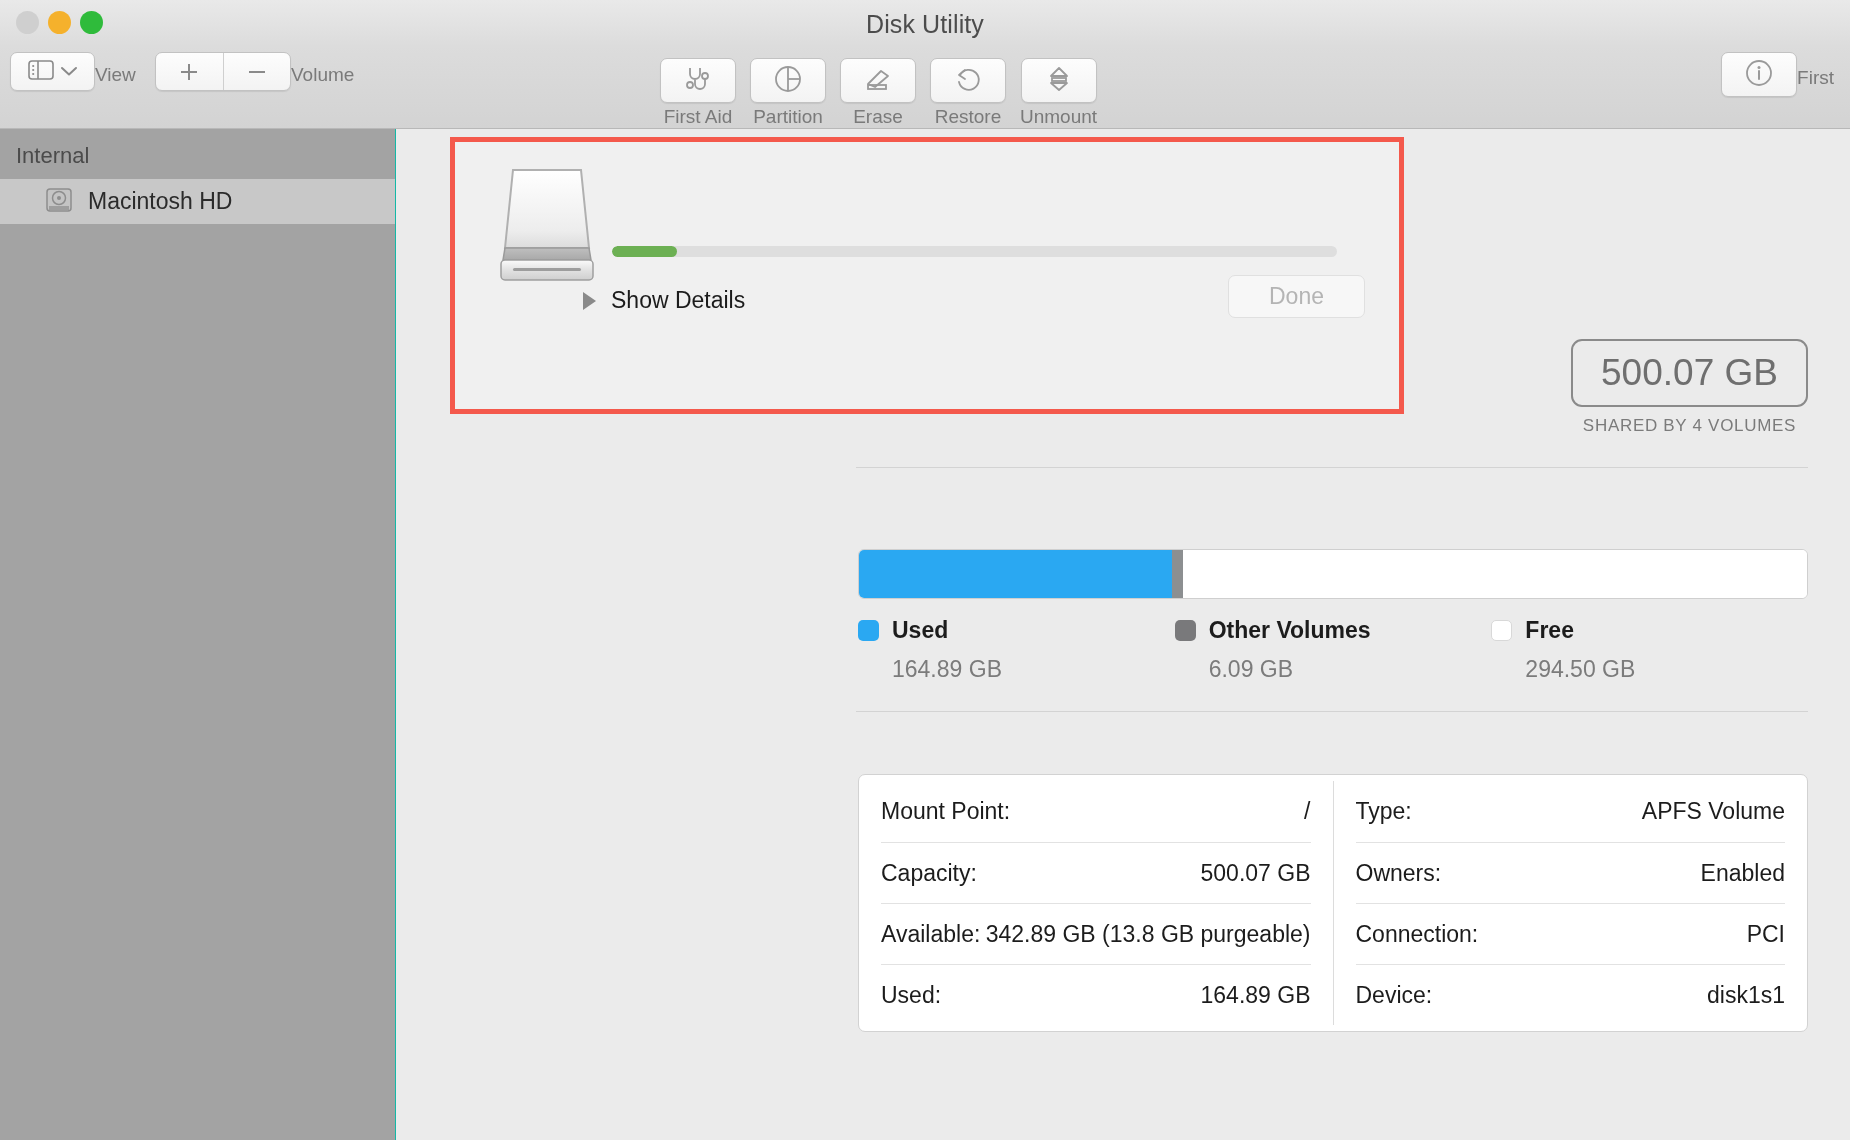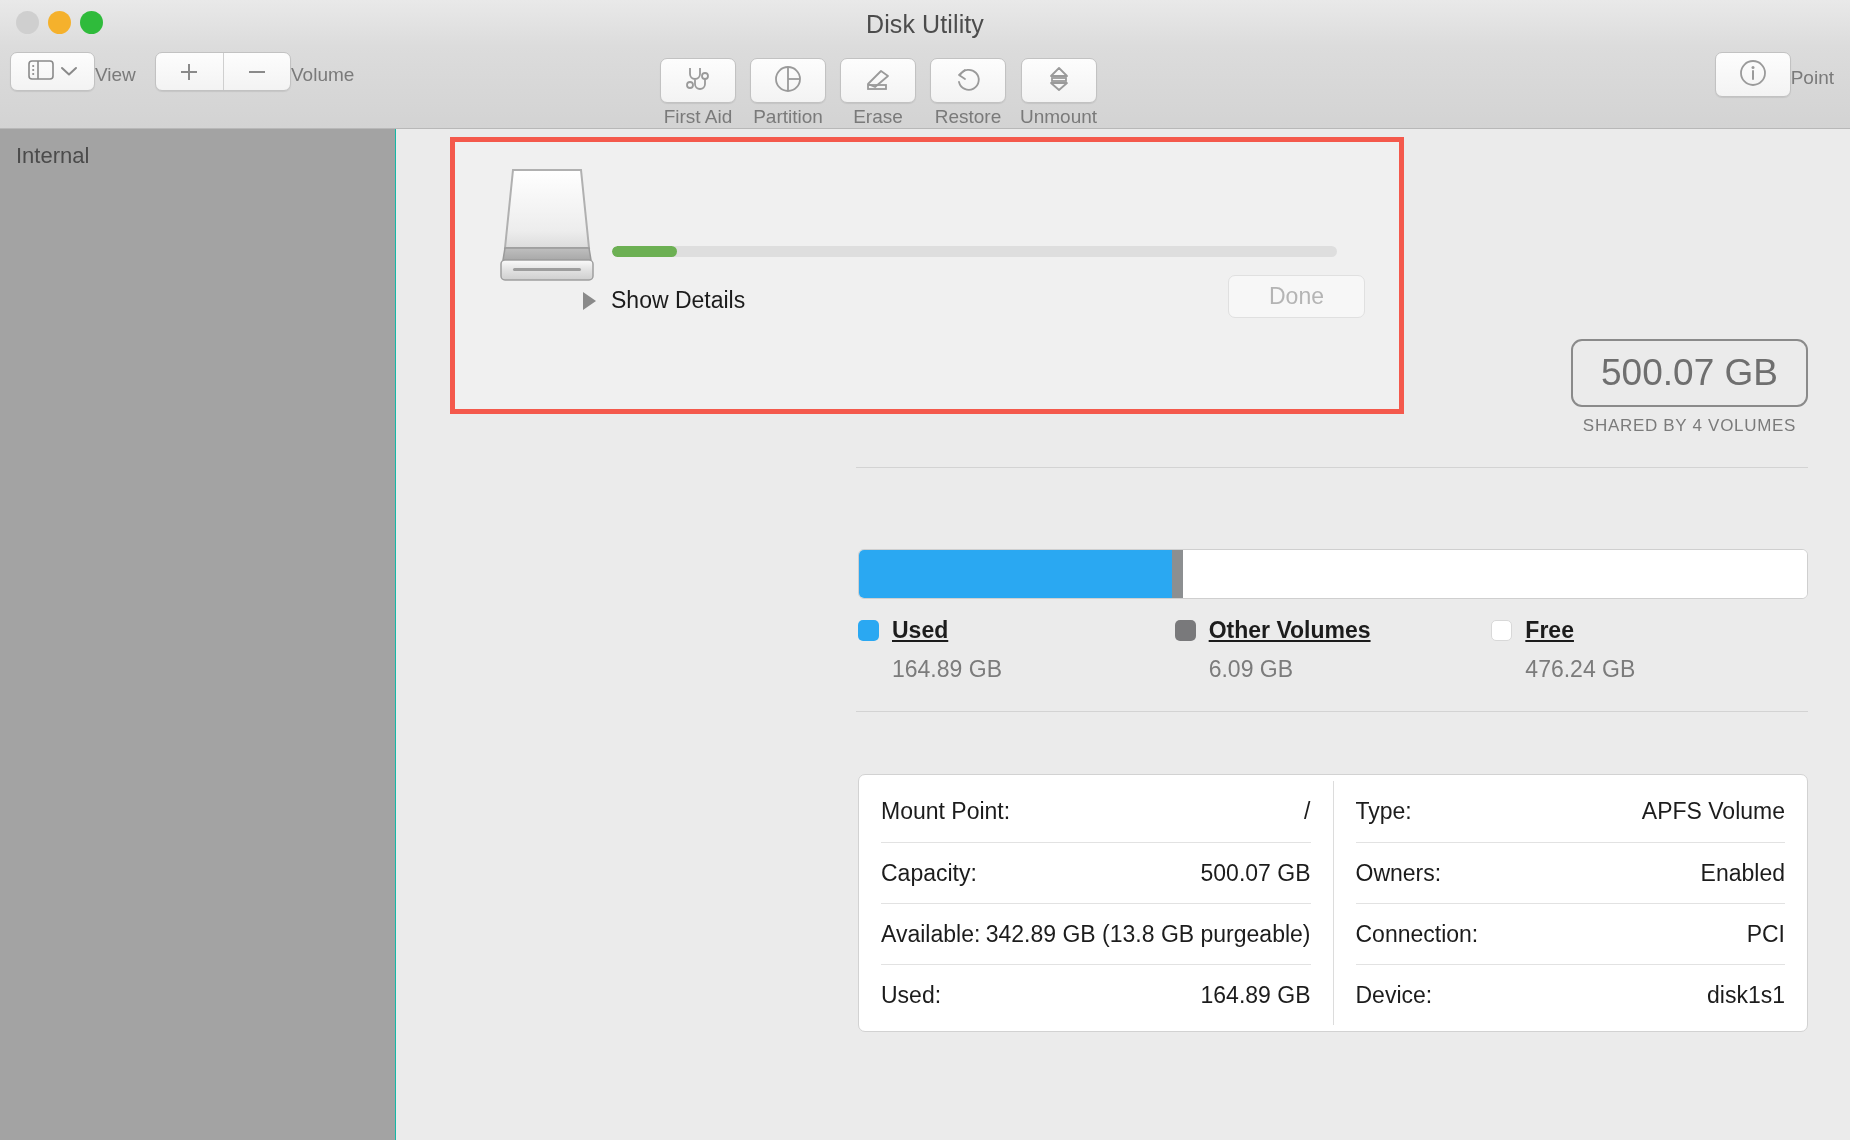--- a/index.html
+++ b/index.html
@@ -111,21 +111,21 @@
     display: flex; overflow: hidden;
   }
   .seg-used  { background: #2aa8f2; }
   .seg-other { background: #8c8f91; }
   .seg-free  { background: #ffffff; }
 
   .legend { position: absolute; left: 462px; right: 42px; top: 488px; display: flex; }
   .legend-item { width: 445px; }
   .legend-top { display: flex; align-items: center; gap: 13px; }
   .swatch { width: 21px; height: 21px; border-radius: 5px; }
-  .legend-name { font-size: 23px; font-weight: bold; color: #1c1c1c; text-decoration: underline; }
+  .legend-name { font-size: 23px; font-weight: bold; color: #1c1c1c; }
   .legend-val { font-size: 23px; color: #7b7b7b; margin-top: 12px; margin-left: 34px; }
 
   
   .infocard {
     position: absolute; left: 462px; right: 42px; top: 645px;
     background: #ffffff; border: 1px solid #d2d2d2; border-radius: 7px;
     display: flex; padding: 6px 0;
   }
   .col { flex: 1; padding: 0 22px; }
   .col.left { border-right: 1px solid #dcdcdc; }
@@ -296,29 +296,40 @@
     <div class="tb-group info-group">
       <div class="pillbtn">
         <span>
           <svg width="30" height="30" viewBox="0 0 30 30">
             <circle cx="15" cy="15" r="12" fill="none" stroke="#9a9a9a" stroke-width="1.8"></circle>
             <circle cx="15" cy="9.5" r="1.5" fill="#9a9a9a"></circle>
             <line x1="15" y1="13" x2="15" y2="21" stroke="#9a9a9a" stroke-width="2" stroke-linecap="round"></line>
           </svg>
         </span>
       </div>
-      <div class="tb-label">Point</div>
+      <div class="tb-label">First</div>
     </div>
 
   </div>
 
   <div class="body">
 
     <div class="sidebar">
       <div class="sb-header">Internal</div>
+      <div class="sb-item selected">
+        <span>
+          <svg width="30" height="30" viewBox="0 0 30 30">
+            <rect x="3" y="4" width="24" height="22" rx="3" fill="#c4c4c4" stroke="#8d8d8d" stroke-width="1.5"></rect>
+            <circle cx="15" cy="13" r="6.5" fill="none" stroke="#8d8d8d" stroke-width="1.5"></circle>
+            <circle cx="15" cy="13" r="2" fill="#8d8d8d"></circle>
+            <rect x="5" y="21" width="20" height="4" fill="#9e9e9e"></rect>
+          </svg>
+        </span>
+        <span class="sb-item-label">Macintosh HD</span>
+      </div>
     </div>
 
     <div class="content">
 
       <div class="cap-wrap">
         <div class="cap-box">500.07 GB</div>
         <div class="cap-sub">SHARED BY 4 VOLUMES</div>
       </div>
 
       <div class="hr" style="top:338px"></div>
@@ -343,21 +354,21 @@
             <span class="swatch" style="background:#79797b"></span>
             <span class="legend-name">Other Volumes</span>
           </div>
           <div class="legend-val">6.09 GB</div>
         </div>
         <div class="legend-item">
           <div class="legend-top">
             <span class="swatch" style="background:#ffffff;border:1px solid #d8d8d8"></span>
             <span class="legend-name">Free</span>
           </div>
-          <div class="legend-val">476.24 GB</div>
+          <div class="legend-val">294.50 GB</div>
         </div>
       </div>
 
       <div class="infocard">
         <div class="col left">
           <div class="row">
             <span class="k">Mount Point:</span>
             <span class="v">/</span>
           </div>
           <div class="row">

